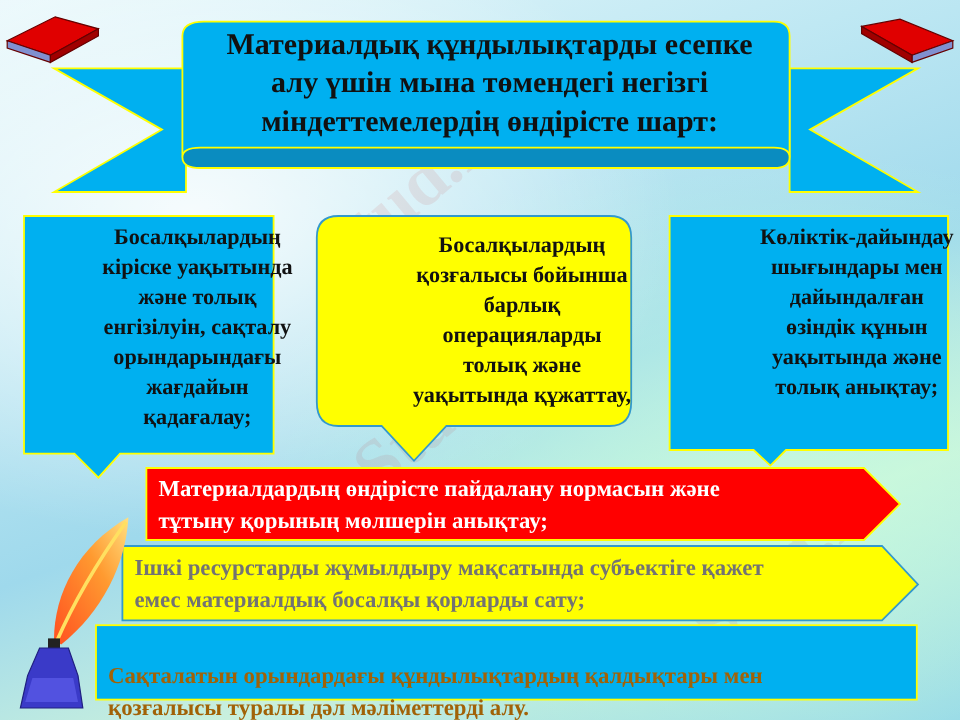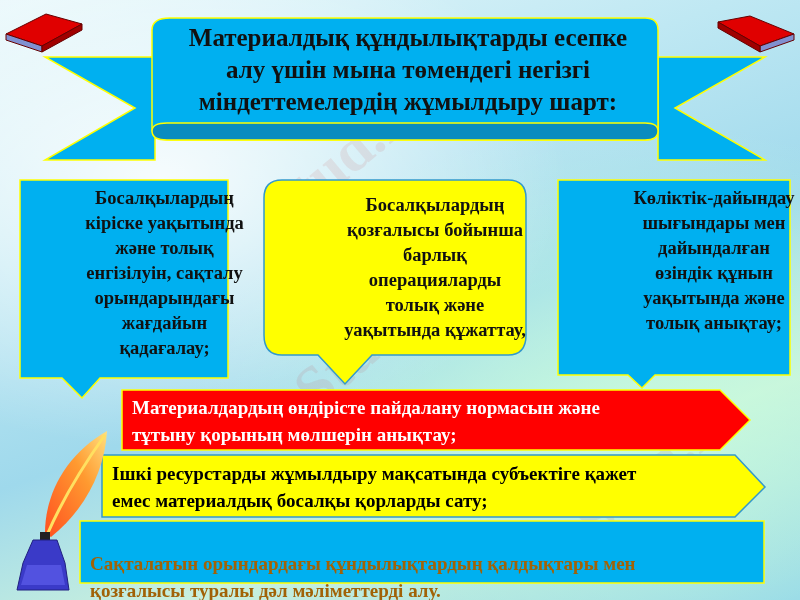--- a/index.html
+++ b/index.html
@@ -51,21 +51,21 @@
 
   <polygon points="658,57 765,57 675,108 765,160 658,160" fill="#00b0f0" stroke="#ffff00" stroke-width="1.5"></polygon>
 
   <path d="M170,18 L645,18 Q658,18 658,30 L658,128 Q658,140 645,140 L170,140 Q152,140 152,128 L152,30 Q152,18 170,18 Z" fill="#00b0f0" stroke="#ffff00" stroke-width="1.5"></path>
 
   <path d="M167,123 L645,123 Q658,123 658,131 Q658,140 645,140 L167,140 Q152,140 152,131 Q152,123 167,123 Z" fill="#0a8cc0" stroke="#ffff00" stroke-width="1.5"></path>
 </svg>
 <div class="title">
   <div>Материалдық құндылықтарды есепке</div>
   <div>алу үшін мына төмендегі негізгі</div>
-  <div>міндеттемелердің жұмылдыру шарт:</div>
+  <div>міндеттемелердің өндірісте шарт:</div>
 </div>
 
 <svg class="book" style="left:2px;top:10px;" width="84" height="44" viewBox="0 0 84 44">
   <polygon points="4,24 44,4 80,14 40,36" fill="#e00000" stroke="#600" stroke-width="1"></polygon>
   <polygon points="4,24 40,36 40,42 4,30" fill="#8090d0" stroke="#600" stroke-width="1"></polygon>
   <polygon points="40,36 80,14 80,20 40,42" fill="#a00000" stroke="#600" stroke-width="1"></polygon>
 </svg>
 <svg class="book" style="left:714px;top:12px;" width="84" height="44" viewBox="0 0 84 44">
   <polygon points="4,10 36,4 80,22 46,34" fill="#e00000" stroke="#600" stroke-width="1"></polygon>
   <polygon points="46,34 80,22 80,28 46,40" fill="#8090d0" stroke="#600" stroke-width="1"></polygon>
@@ -115,21 +115,21 @@
 
   <polygon points="102,455 735,455 765,487 735,517 102,517" fill="#ffff00" stroke="#3399cc" stroke-width="1.5"></polygon>
 
   <rect x="80" y="521" width="684" height="62" fill="#00b0f0" stroke="#ffff00" stroke-width="1.5"></rect>
 </svg>
 
 <div class="arrow-text" style="left:132px;top:394px;color:#ffffff;">
   <div>Материалдардың өндірісте пайдалану нормасын және</div>
   <div>тұтыну қорының мөлшерін анықтау;</div>
 </div>
-<div class="arrow-text" style="left:112px;top:460px;color:#000000;">
+<div class="arrow-text" style="left:112px;top:460px;color:#737373;">
   <div>Ішкі ресурстарды жұмылдыру мақсатында субъектіге қажет</div>
   <div>емес материалдық босалқы қорларды сату;</div>
 </div>
 <div class="arrow-text" style="left:90px;top:550px;color:#a16207;">
   <div>Сақталатын орындардағы құндылықтардың қалдықтары мен</div>
   <div>қозғалысы туралы дәл мәліметтерді алу.</div>
 </div>
 
 <svg class="abs" style="left:5px;top:425px;" width="110" height="170" viewBox="0 0 110 170">
   <defs>

